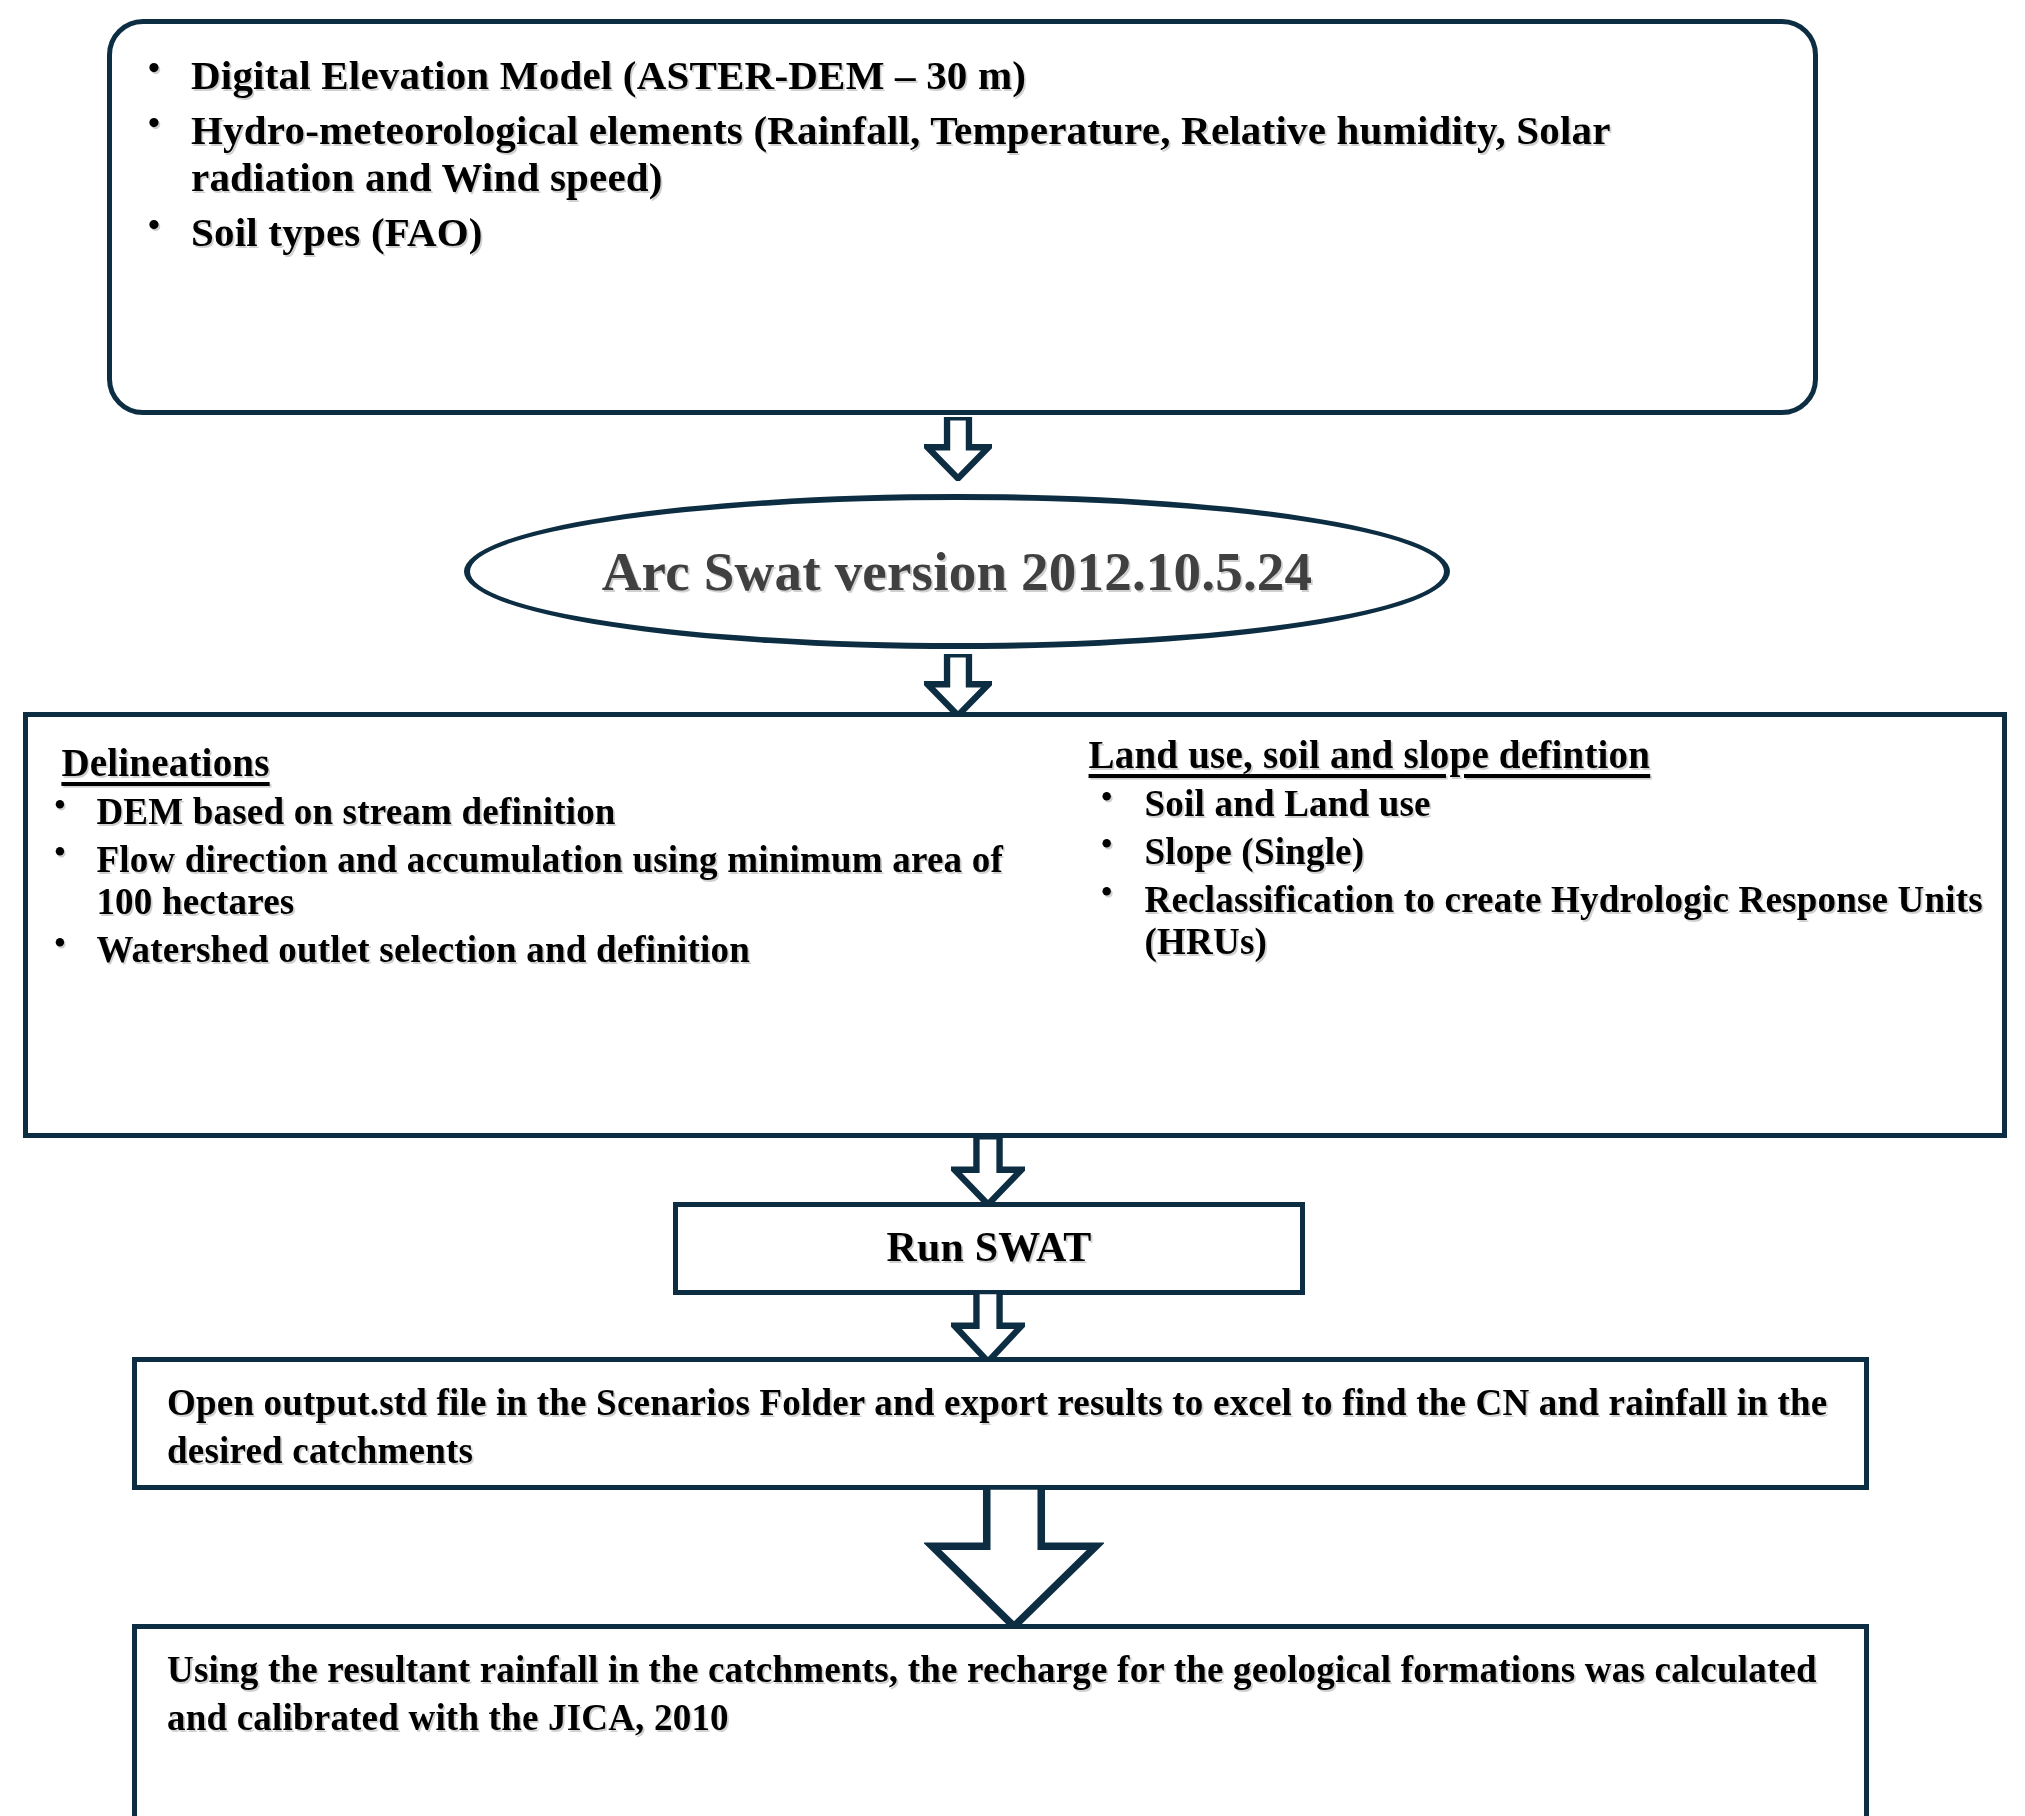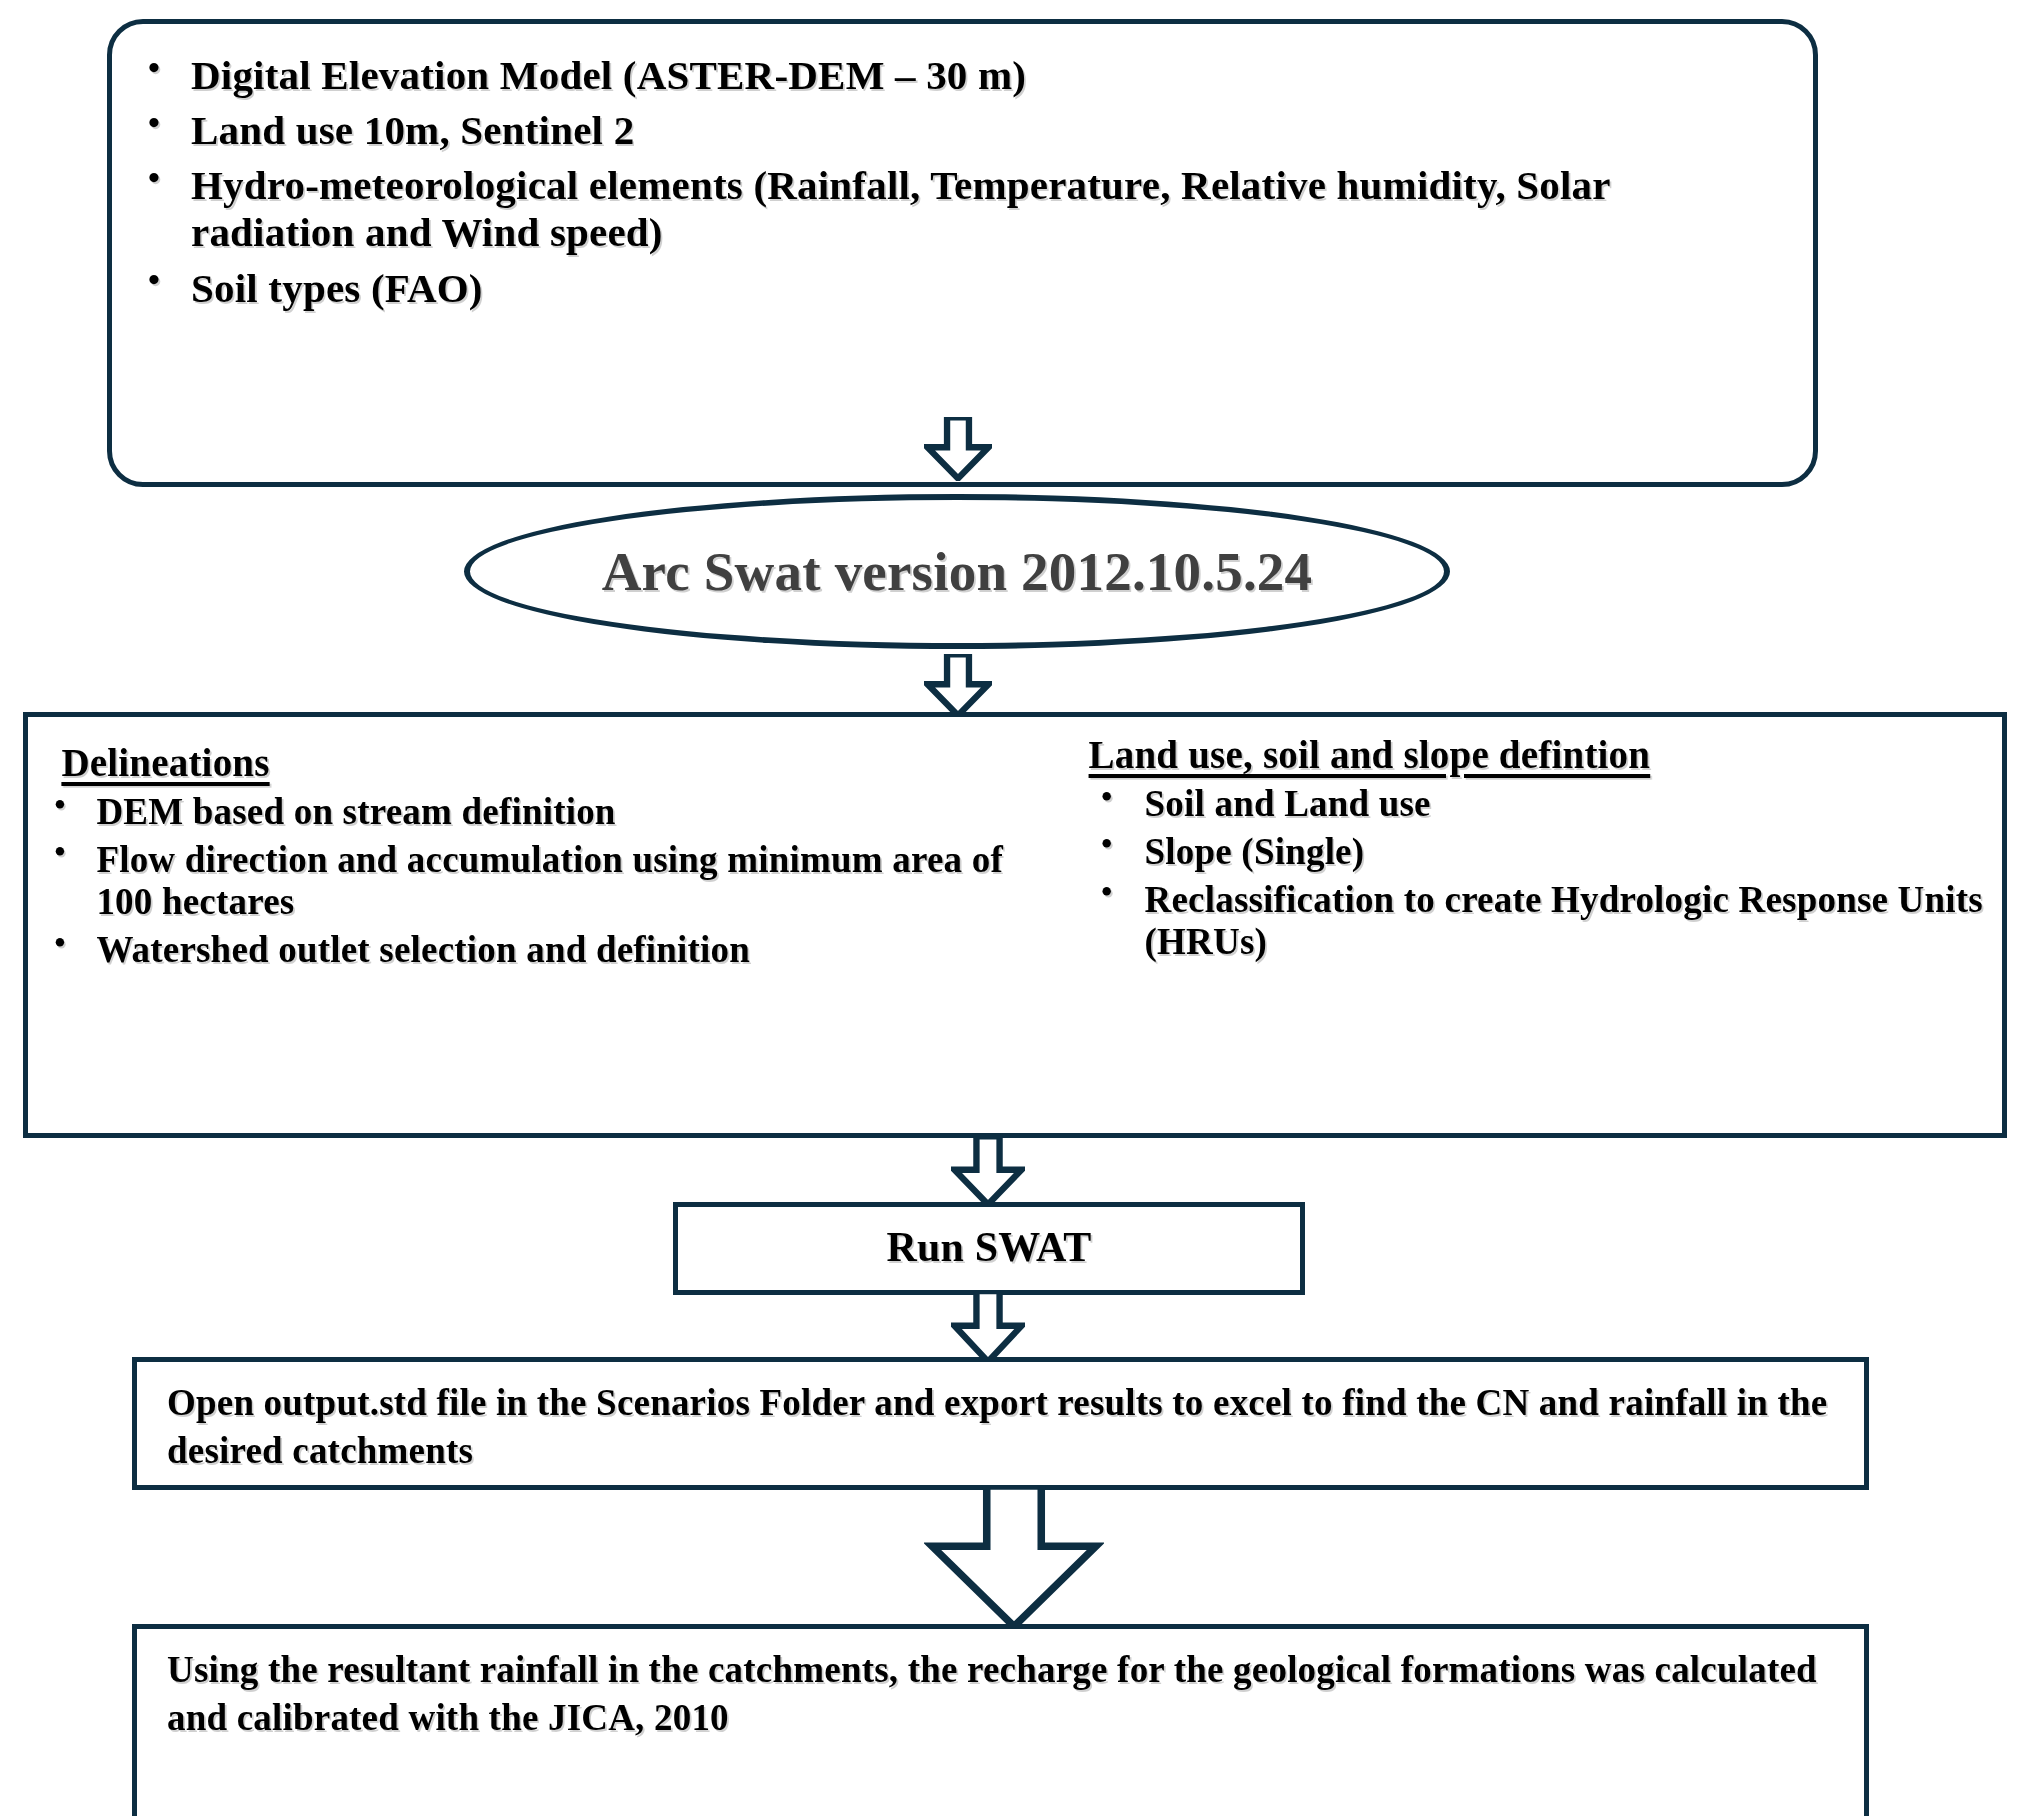--- a/index.html
+++ b/index.html
@@ -58,21 +58,21 @@
     font-size: 36px;
     line-height: 1;
     color: #000;
   }
 
   
   #box-inputs {
     left: 107px;
     top: 19px;
     width: 1711px;
-    height: 468px;
+    height: 396px;
     padding: 28px 34px 0 29px;
   }
   #box-inputs ul.bullets > li {
     font-size: 41px;
     line-height: 1.15;
     margin-bottom: 8px;
   }
   #box-inputs ul.bullets > li::before { top: -1.2px; font-size: 34px; }
 
   
@@ -170,21 +170,20 @@
   .arrow svg { display: block; }
 </style>
 </head>
 <body>
 
 <div id="canvas">
 
   <div class="node rounded txt" id="box-inputs">
     <ul class="bullets">
       <li>Digital Elevation Model (ASTER-DEM – 30 m)</li>
-      <li>Land use 10m, Sentinel 2</li>
       <li>Hydro-meteorological elements (Rainfall, Temperature, Relative humidity, Solar radiation and Wind speed)</li>
       <li>Soil types (FAO)</li>
     </ul>
   </div>
 
   <div class="arrow" style="left:924px; top:417px;">
     <svg width="68" height="64" viewBox="0 0 118 110">
       <polygon points="40,0 78,0 78,52 112,52 59,106 6,52 40,52" fill="#ffffff" stroke="#0d2e42" stroke-width="11" stroke-linejoin="miter"></polygon>
     </svg>
   </div>

